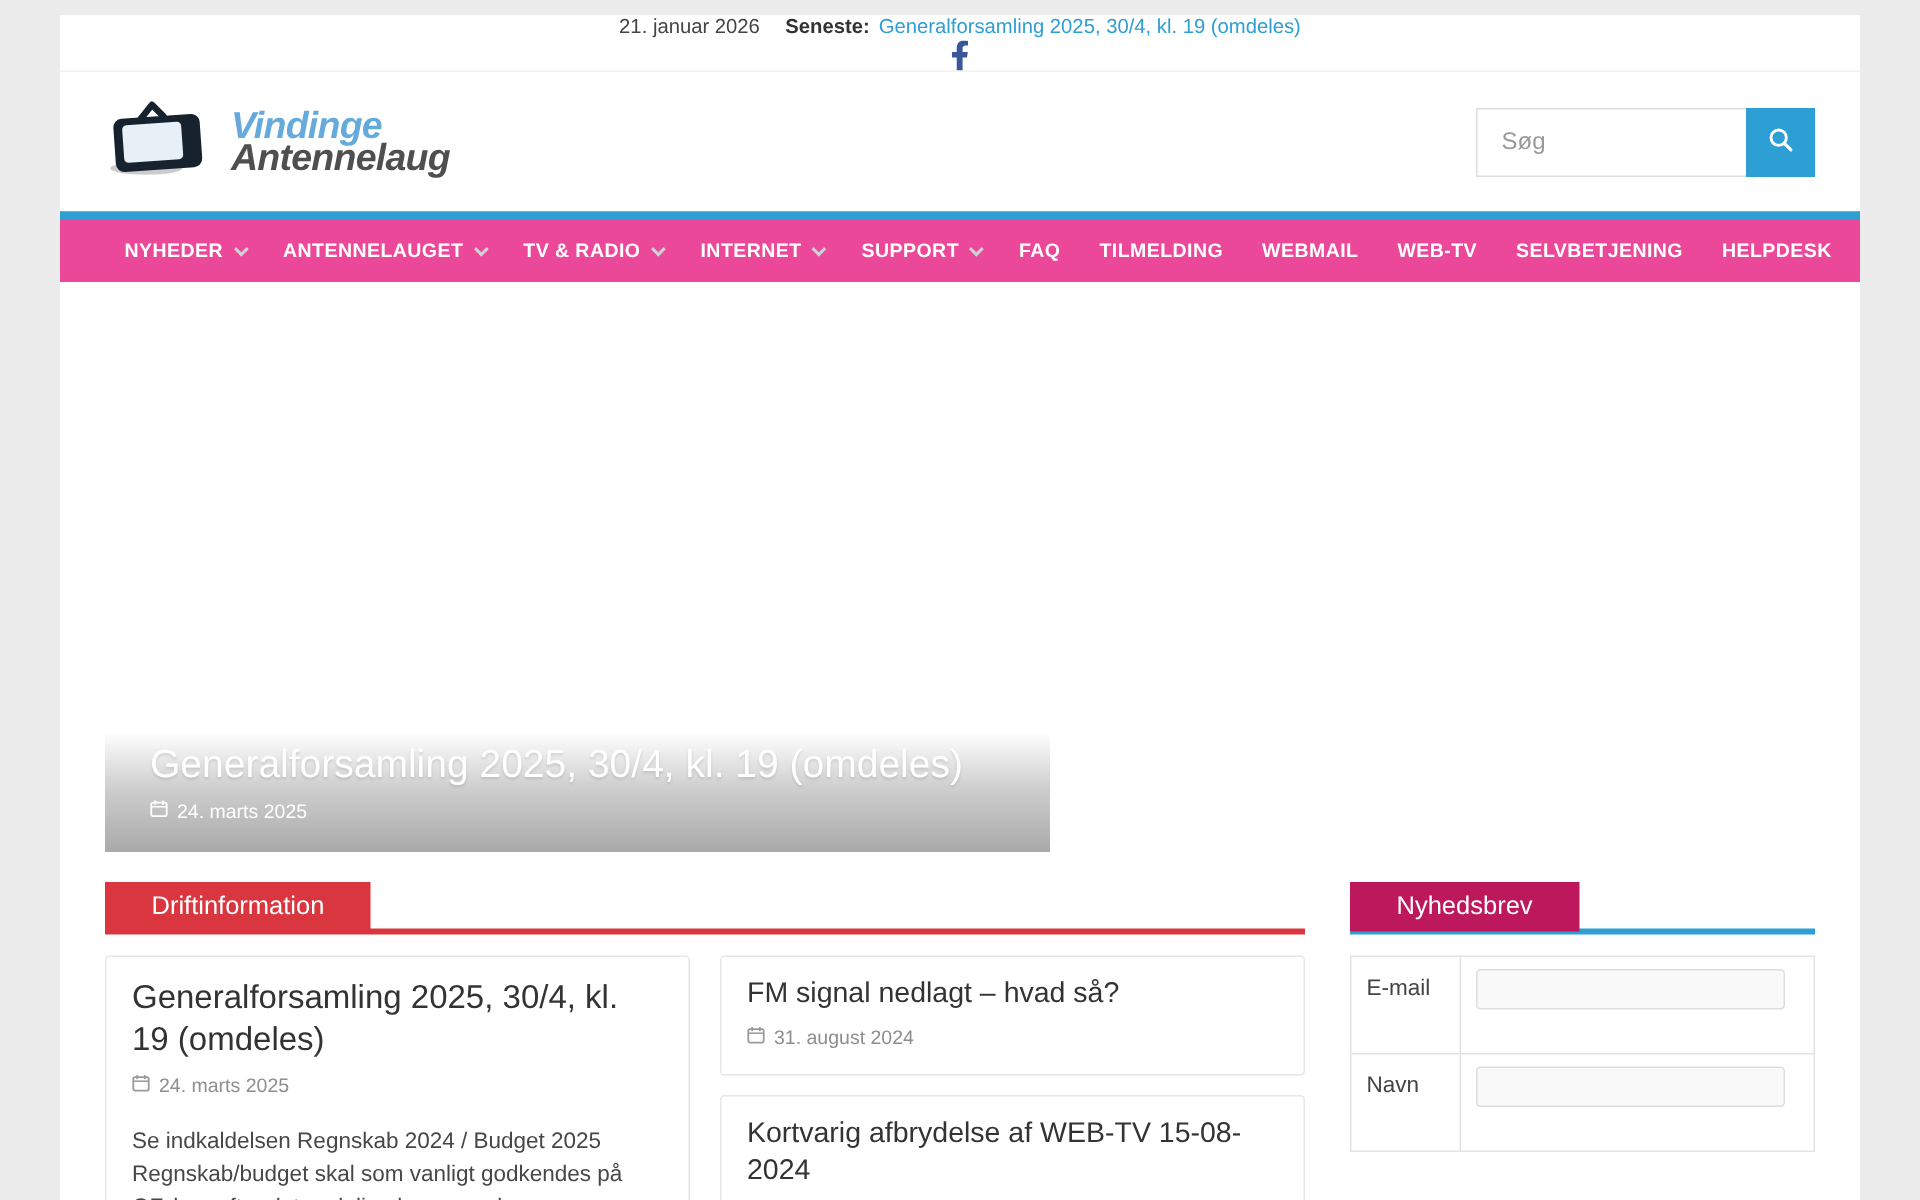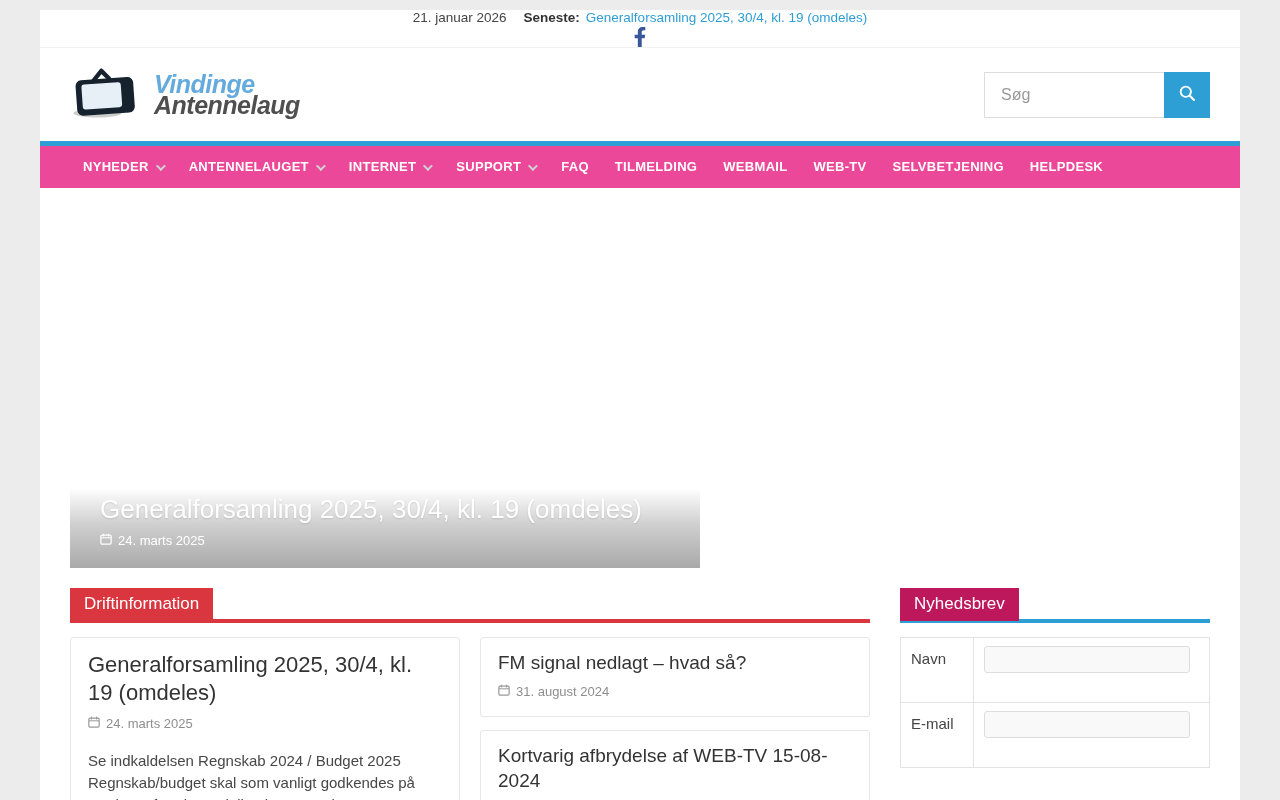--- a/index.html
+++ b/index.html
@@ -64,21 +64,21 @@
   .hero-date { margin-top:8px; display:flex; align-items:center; gap:6px; color:#fff; font-size:13px; }
 
   
   .main { display:flex; gap:30px; padding:20px 30px 0; }
   .content { width:800px; }
   .sidebar { width:310px; }
 
   .section-head { border-bottom:4px solid; height:35px; margin-bottom:14px; }
   .section-head.red { border-color:#d9363f; }
   .section-head.blue { border-color:#2e9fd4; }
-  .section-head .hlabel { display:inline-block; color:#fff; font-size:17px; padding:6px 14px 7px; }
+  .section-head .hlabel { display:inline-block; color:#fff; font-size:17px; padding:6px 31px 7px; }
   .section-head.red .hlabel { background:#d9363f; }
   .section-head.blue .hlabel { background:#be185d; }
 
   .cols { display:flex; gap:20px; }
   .col { width:390px; display:flex; flex-direction:column; gap:13px; }
   .card {
     border:1px solid #e7e7e7; border-radius:3px; background:#fff;
     padding:13px 17px 17px; box-shadow:0 1px 1px rgba(0,0,0,.02);
   }
   .card-title { font-size:22px; font-weight:400; color:#333; line-height:1.28; cursor:pointer; }
@@ -146,20 +146,24 @@
   </div>
 
   <nav class="nav">
     <ul>
       <li>
           <span>NYHEDER</span>
           <span class="chev"></span>
         </li>
       <li>
           <span>ANTENNELAUGET</span>
+          <span class="chev"></span>
+        </li>
+      <li>
+          <span>TV &amp; RADIO</span>
           <span class="chev"></span>
         </li>
       <li>
           <span>INTERNET</span>
           <span class="chev"></span>
         </li>
       <li>
           <span>SUPPORT</span>
           <span class="chev"></span>
         </li>
@@ -252,25 +256,25 @@
       </div>
     </div>
 
     <div class="sidebar">
       <div class="section-head blue">
         <span class="hlabel">Nyhedsbrev</span>
       </div>
       <table class="nl-table">
         <tbody>
             <tr>
-          <td class="nl-label-cell">Navn</td>
+          <td class="nl-label-cell">E-mail</td>
           <td class="nl-input-cell"><input class="nl-input" type="text" style=""></td>
         </tr>
         <tr>
-          <td class="nl-label-cell">E-mail</td>
+          <td class="nl-label-cell">Navn</td>
           <td class="nl-input-cell"><input class="nl-input" type="text" style=""></td>
         </tr>
       </tbody>
         </table>
     </div>
 
   </div>
 </div>
 
 </body></html>

